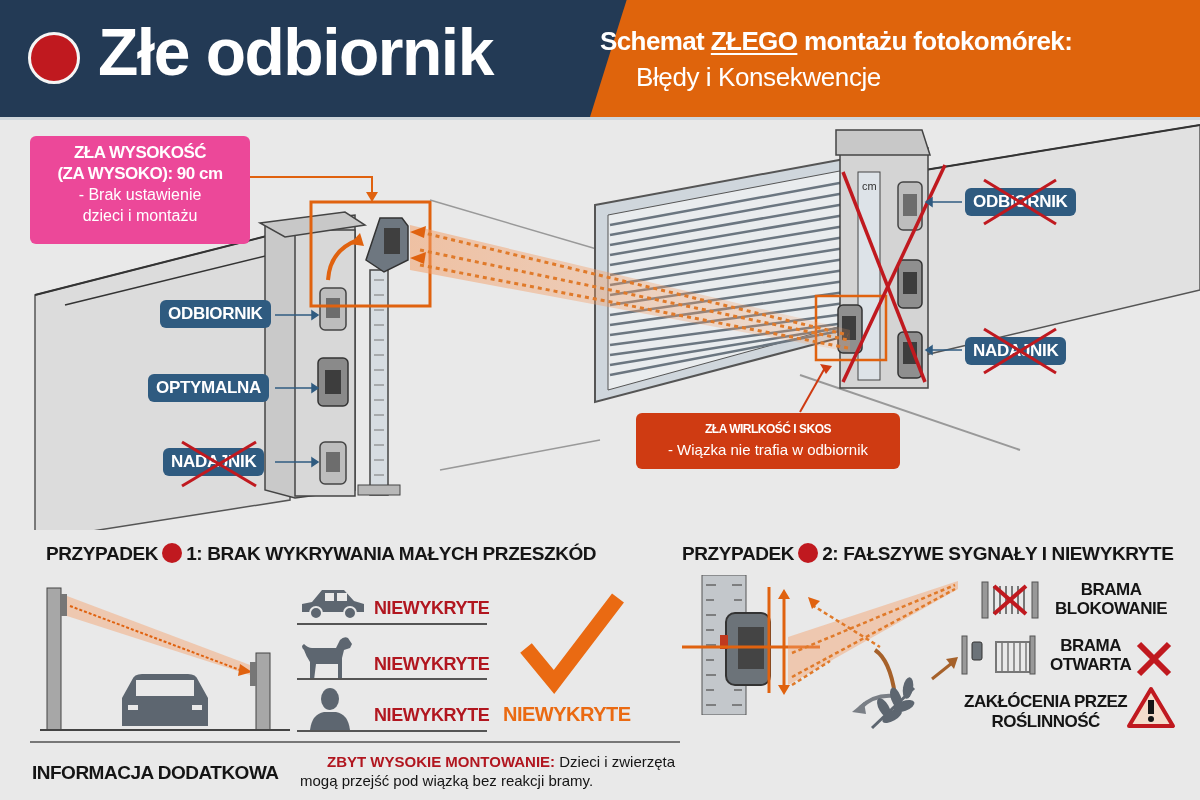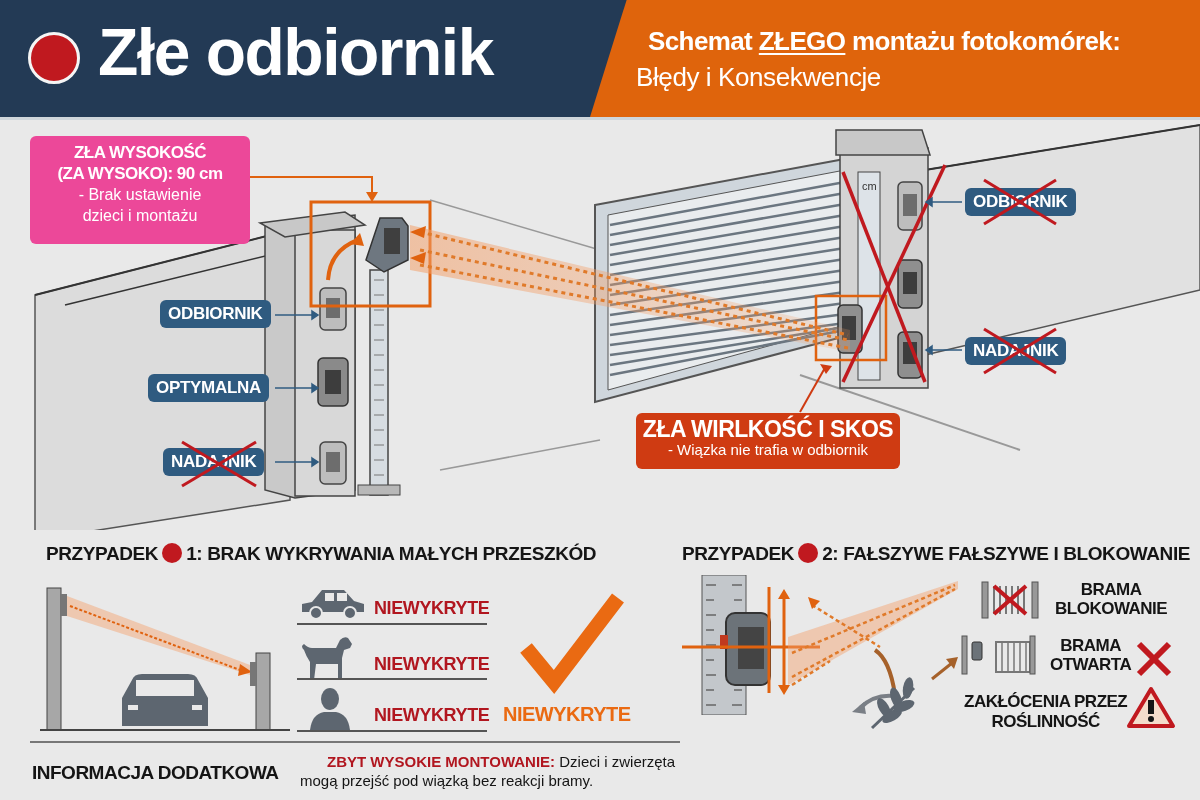--- a/index.html
+++ b/index.html
@@ -6,21 +6,21 @@
   html, body { width: 1200px; height: 800px; overflow: hidden; }
   body { background: #e9e9e9; font-family: "Liberation Sans", "DejaVu Sans", sans-serif; position: relative; }
   .abs { position: absolute; }
   .cond { font-family: "Liberation Sans", sans-serif; font-weight: bold; letter-spacing: -0.5px; }
 
   
   .hdr-left { left: 0; top: 0; width: 640px; height: 117px; background: #233a55; }
   .hdr-right { left: 590px; top: 0; width: 610px; height: 117px; background: #df640c; clip-path: polygon(6% 0, 100% 0, 100% 100%, 0 100%); }
   .hdr-dot { left: 28px; top: 32px; width: 52px; height: 52px; border-radius: 50%; background: #c0191f; border: 3px solid #f5f5f5; }
   .hdr-title { left: 98px; top: 14px; font-size: 66px; color: #fff; font-weight: bold; letter-spacing: -1.5px; }
-  .hdr-sub1 { left: 648px; top: 26px; font-size: 26px; color: #fff; font-weight: bold; letter-spacing: -0.6px; }
+  .hdr-sub1 { left: 600px; top: 26px; font-size: 26px; color: #fff; font-weight: bold; letter-spacing: -0.6px; }
   .hdr-sub1 u { text-decoration: underline; text-underline-offset: 3px; }
   .hdr-sub2 { left: 636px; top: 62px; font-size: 26px; color: #fff; letter-spacing: -0.4px; }
   .hdr-line { left: 0; top: 117px; width: 1200px; height: 3px; background: #cfd6db; }
 
   
   .orange-box { background: #ec4899; color: #fff; border-radius: 6px; text-align: center; }
   .red-box { background: #cf3b12; color: #fff; border-radius: 6px; text-align: center; }
   .blue-tag { background: #2f5b80; color: #fff; border-radius: 6px; font-weight: bold; font-size: 17px; padding: 4px 8px; letter-spacing: -0.3px; }
 
   .section-title { font-size: 19px; font-weight: bold; color: #151515; letter-spacing: -0.4px; white-space: nowrap; }
@@ -187,21 +187,21 @@
   <line x1="4" y1="4" x2="76" y2="48" stroke="#c0191f" stroke-width="3"></line>
   <line x1="76" y1="4" x2="4" y2="48" stroke="#c0191f" stroke-width="3"></line>
 </svg>
 <div class="abs blue-tag" style="left:965px;top:337px;">NADAJNIK</div>
 <svg class="abs" style="left:980px;top:325px" width="80" height="52">
   <line x1="4" y1="4" x2="76" y2="48" stroke="#c0191f" stroke-width="3"></line>
   <line x1="76" y1="4" x2="4" y2="48" stroke="#c0191f" stroke-width="3"></line>
 </svg>
 
 <div class="abs red-box" style="left:636px;top:413px;width:264px;height:56px;padding-top:5px;">
-  <div class="cond" style="font-size:23px;line-height:22px;">ZŁA WIRLKOŚĆ I SKOS</div>
+  <div class="cond" style="font-size:12px;line-height:22px;">ZŁA WIRLKOŚĆ I SKOS</div>
   <div style="font-size:15px;line-height:20px;">- Wiązka nie trafia w odbiornik</div>
 </div>
 
 <div class="abs section-title" style="left:46px;top:543px;"><span>PRZYPADEK</span><span class="dot"></span><span>1: BRAK WYKRYWANIA MAŁYCH PRZESZKÓD</span></div>
 
 <svg class="abs" style="left:40px;top:580px" width="250" height="155">
   <rect x="7" y="8" width="14" height="142" fill="#a7a7a7" stroke="#444"></rect>
   <rect x="21" y="14" width="6" height="22" fill="#777"></rect>
   <polygon points="27,16 27,36 210,95 210,85" fill="#f3a06a" opacity="0.45"></polygon>
   <line x1="30" y1="26" x2="200" y2="90" stroke="#e0620f" stroke-width="2" stroke-dasharray="3,2"></line>
@@ -245,21 +245,21 @@
 <div class="abs" style="left:503px;top:703px;color:#ea6a12;font-size:20px;font-weight:bold;letter-spacing:-0.5px;">NIEWYKRYTE</div>
 
 <div class="abs" style="left:30px;top:741px;width:650px;height:2px;background:#777;"></div>
 
 <div class="abs" style="left:32px;top:762px;font-size:19px;font-weight:bold;color:#151515;letter-spacing:-0.5px;">INFORMACJA DODATKOWA</div>
 <div class="abs" style="left:300px;top:752px;font-size:15px;line-height:19px;color:#151515;width:390px;">
   <span style="color:#b1161f;font-weight:bold;margin-left:27px;">ZBYT WYSOKIE MONTOWANIE:</span><span> Dzieci i zwierzęta</span><br>
   <span>mogą przejść pod wiązką bez reakcji bramy.</span>
 </div>
 
-<div class="abs section-title" style="left:682px;top:543px;"><span>PRZYPADEK</span><span class="dot"></span><span>2: FAŁSZYWE FAŁSZYWE I BLOKOWANIE</span></div>
+<div class="abs section-title" style="left:682px;top:543px;"><span>PRZYPADEK</span><span class="dot"></span><span>2: FAŁSZYWE SYGNAŁY I NIEWYKRYTE</span></div>
 
 <svg class="abs" style="left:680px;top:575px" width="300" height="140">
   <rect x="22" y="0" width="44" height="140" fill="#c3c7cb" stroke="#555"></rect>
   <g stroke="#666" stroke-width="1.5">
     <line x1="26" y1="10" x2="36" y2="10"></line>
       <line x1="52" y1="10" x2="62" y2="10"></line>
     <line x1="26" y1="25" x2="34" y2="25"></line>
       <line x1="54" y1="25" x2="62" y2="25"></line>
     <line x1="26" y1="40" x2="36" y2="40"></line>
       <line x1="52" y1="40" x2="62" y2="40"></line>

